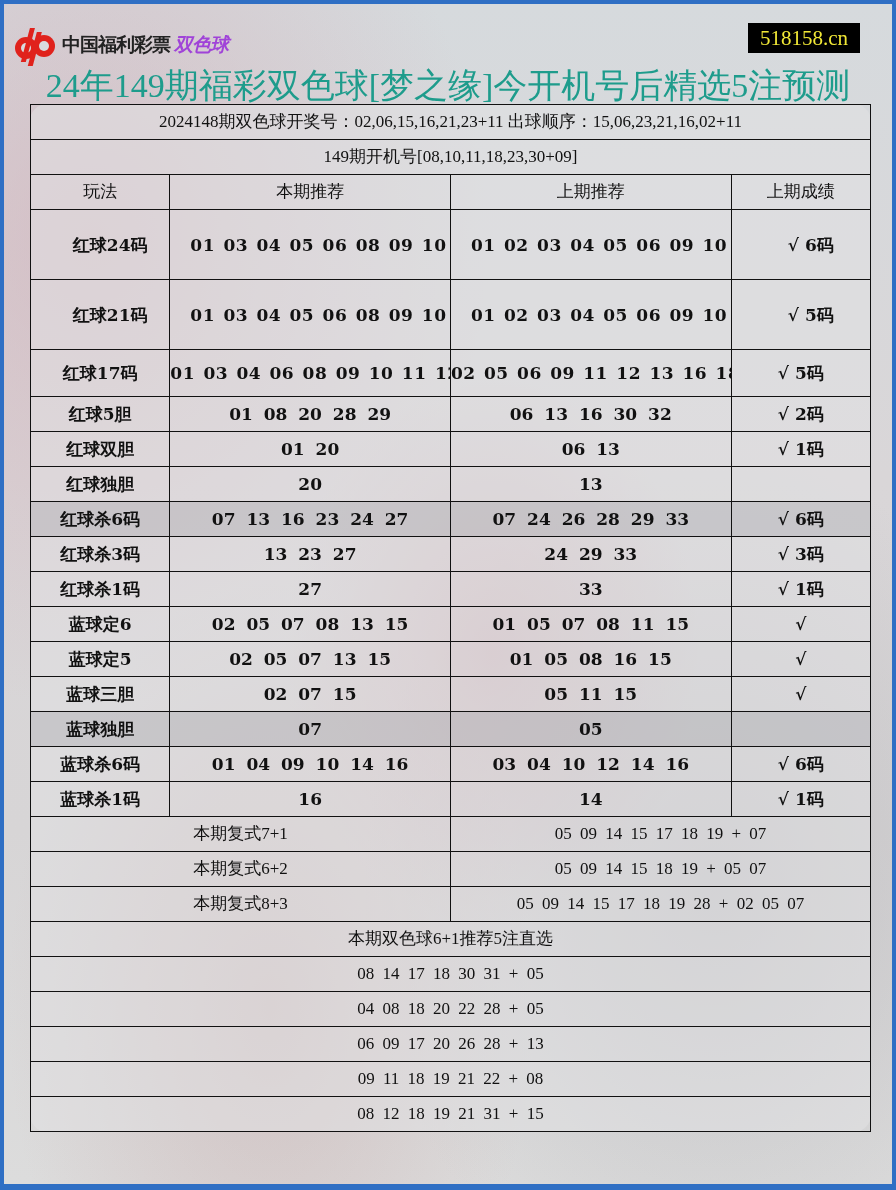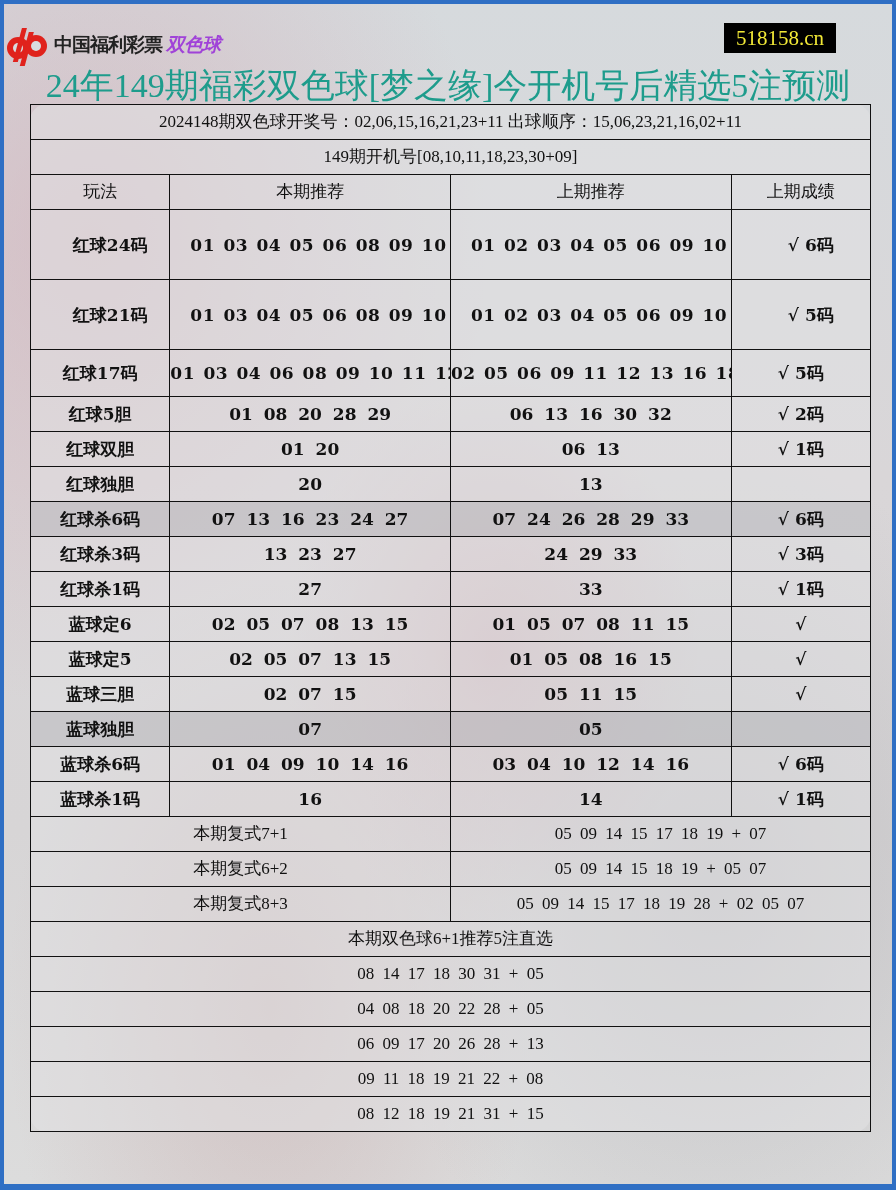--- a/index.html
+++ b/index.html
@@ -15,37 +15,37 @@
     border: 4px solid #2f6fc4;
     border-bottom-width: 6px;
     background:
       radial-gradient(ellipse at 10% 20%, rgba(210,170,180,0.55) 0%, rgba(210,210,215,0) 35%),
       radial-gradient(ellipse at 55% 55%, rgba(200,150,160,0.45) 0%, rgba(210,210,215,0) 30%),
       radial-gradient(ellipse at 80% 75%, rgba(170,170,175,0.45) 0%, rgba(210,210,215,0) 35%),
       radial-gradient(ellipse at 30% 85%, rgba(190,150,150,0.35) 0%, rgba(210,210,215,0) 30%),
       linear-gradient(180deg, #d6dadd 0%, #d9d6d8 40%, #d7d5d6 70%, #dcdcdc 100%);
   }
   .logo {
-    position: absolute; left: 0; top: 20px;
+    position: absolute; left: 8px; top: 20px;
     display: flex; align-items: center; gap: 4px;
   }
   .logo-mark {
     width: 46px; height: 42px; position: relative;
   }
   .logo-text {
     font-family: "DejaVu Sans", "Liberation Sans", sans-serif;
     font-weight: bold; font-size: 19px; color: #222; letter-spacing: -1px;
   }
   .logo-ssq {
     font-family: "DejaVu Sans", "Liberation Sans", sans-serif;
     font-weight: bold; font-style: italic; font-size: 19px; color: #a043d8;
     letter-spacing: -1px;
   }
   .site-badge {
-    position: absolute; left: 720px; top: 19px;
+    position: absolute; left: 744px; top: 19px;
     width: 112px; height: 30px;
     background: #000; color: #f1e836;
     font-family: "Liberation Serif", "DejaVu Serif", serif;
     font-size: 21px; line-height: 30px; text-align: center;
   }
   .title {
     position: absolute; left: 0; top: 60px; width: 888px;
     text-align: center;
     font-family: "Liberation Serif", "DejaVu Serif", serif;
     font-size: 34px; color: #1e9c8c; letter-spacing: 0px;

